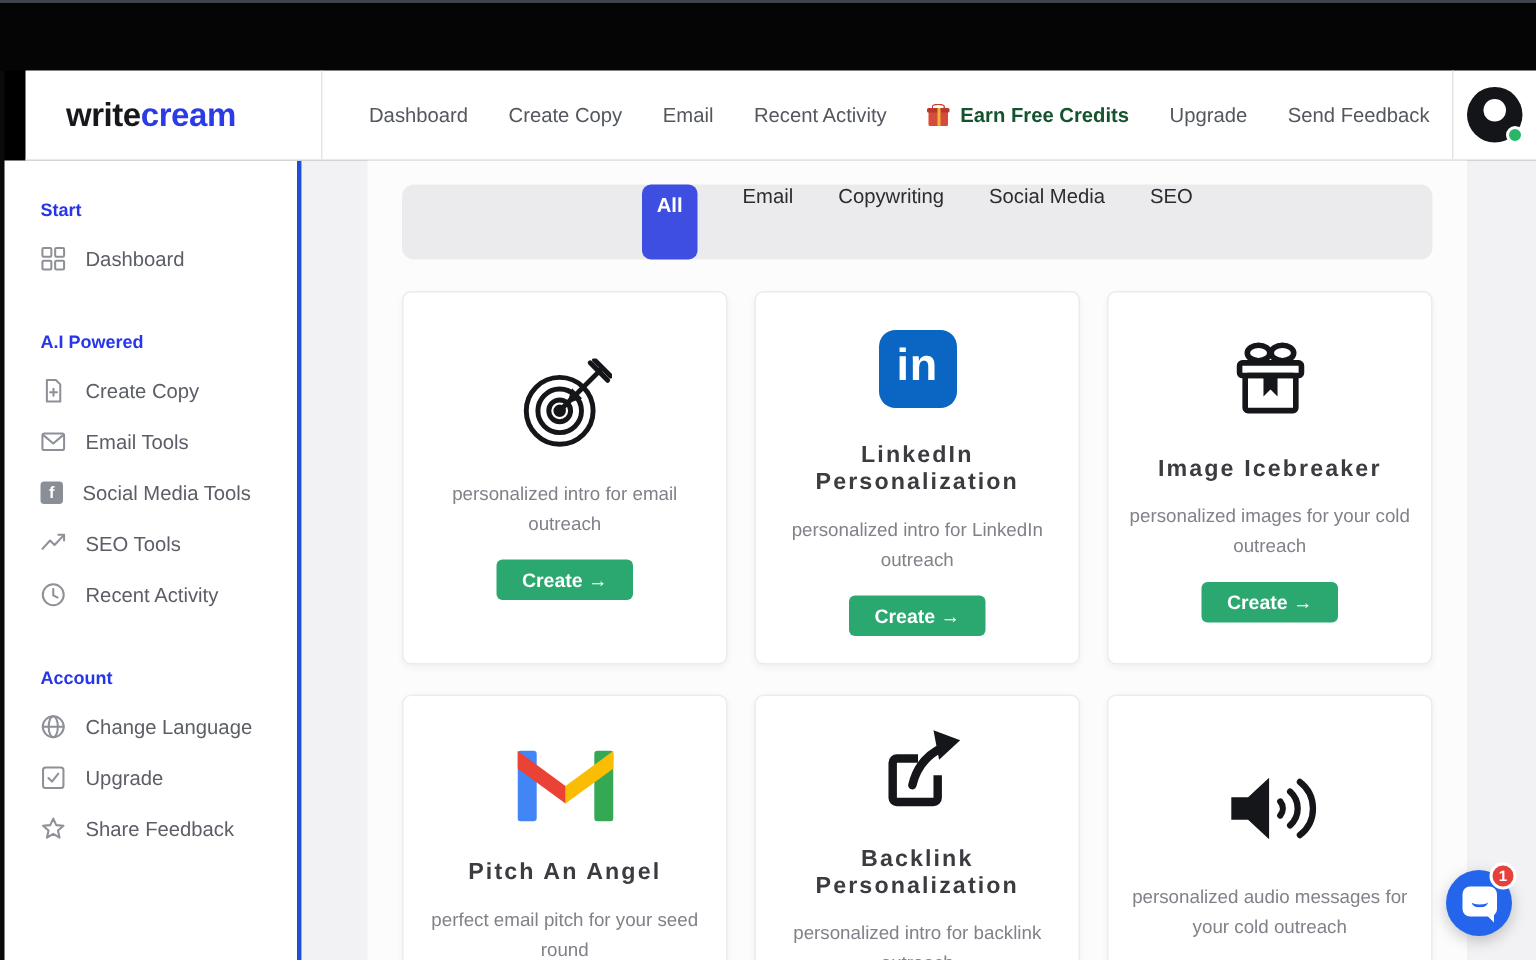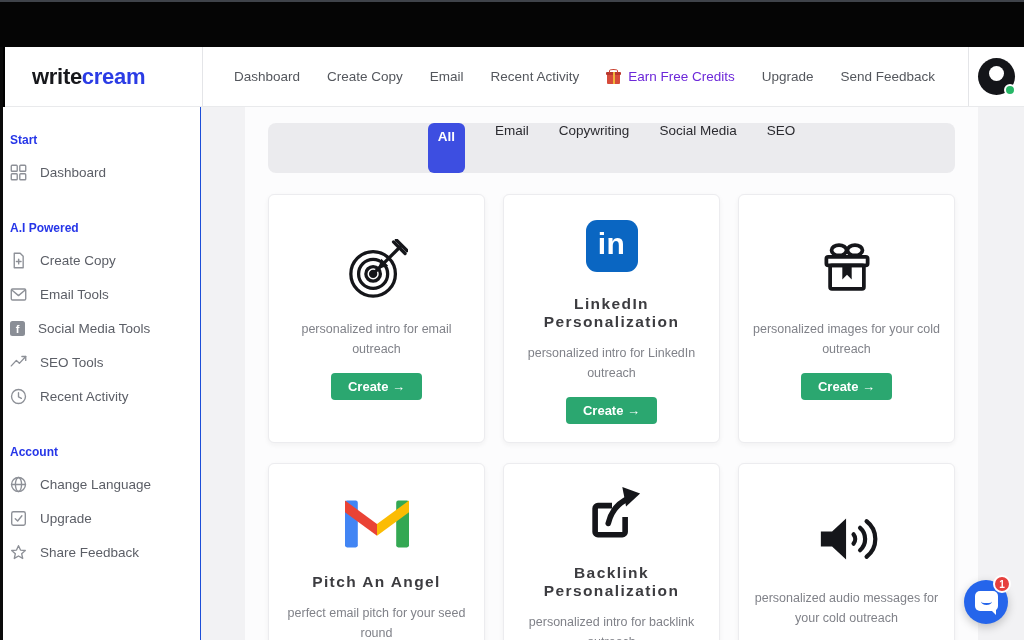--- a/index.html
+++ b/index.html
@@ -4,39 +4,39 @@
 <style>
   * { margin:0; padding:0; box-sizing:border-box; }
   html,body { width:1024px; height:640px; overflow:hidden; background:#000; }
   body { font-family:"Liberation Sans","DejaVu Sans",sans-serif; position:relative; }
 
   
   .topbar { position:absolute; top:0; left:0; width:1024px; height:47px; background:#050505; border-top:2px solid #3f434a; }
   .left-edge { position:absolute; top:47px; left:0; width:3px; bottom:0; background:#0a0a0a; }
 
   
-  .navbar { position:absolute; top:47px; left:5px; right:0; height:60px; background:#fff; border-bottom:1px solid #e9eaec; display:flex; align-items:stretch; z-index:5; }
+  .navbar { position:absolute; top:47px; left:17px; right:0; height:60px; background:#fff; border-bottom:1px solid #e9eaec; display:flex; align-items:stretch; z-index:5; }
   .logo-wrap { width:198px; display:flex; align-items:center; padding-left:27px; border-right:1px solid #e4e5e8; }
   .logo { font-size:22px; font-weight:800; letter-spacing:-0.3px; color:#17181c; }
   .logo .c2 { color:#2b3ce5; }
   .nav-links { display:flex; align-items:center; gap:27px; margin-left:31px; flex:1; }
   .nav-link { font-size:13.5px; color:#54575d; cursor:pointer; white-space:nowrap; display:flex; align-items:center; gap:7px; }
-  .nav-link.highlight { color:#6d28d9; font-weight:400; }
+  .nav-link.highlight { color:#14532d; font-weight:700; }
   .gift-mini { width:15px; height:15px; display:inline-block; position:relative; }
   .gift-mini .box { position:absolute; left:1px; top:5px; width:13px; height:10px; background:#d64b3a; border-radius:1px; }
   .gift-mini .lid { position:absolute; left:0; top:3px; width:15px; height:3px; background:#b8372d; border-radius:1px; }
   .gift-mini .ribbon { position:absolute; left:6.5px; top:3px; width:2.5px; height:12px; background:#f0b43c; }
   .gift-mini .bow { position:absolute; left:3px; top:0; width:9px; height:4px; border:1.5px solid #c8402f; border-radius:50% 50% 0 0; border-bottom:none; }
   .nav-right { display:flex; align-items:center; border-left:1px solid #e4e5e8; width:56px; justify-content:center; }
   .avatar { width:37px; height:37px; border-radius:50%; background:#141519; position:relative; cursor:pointer; }
   .avatar .head { position:absolute; left:11px; top:8px; width:15px; height:15px; border-radius:50%; background:#fff; }
   .avatar .dot { position:absolute; right:-1px; bottom:-1px; width:12px; height:12px; border-radius:50%; background:#27b767; border:2px solid #fff; }
 
   
-  .sidebar { position:absolute; top:107px; left:3px; width:198px; bottom:0; background:#fff; border-right:1px solid #1d4ed8; padding:26px 0 0 7px; }
+  .sidebar { position:absolute; top:107px; left:3px; width:198px; bottom:0; background:#fff; border-right:3px solid #1d4ed8; padding:26px 0 0 24px; }
   .side-heading { font-size:12px; font-weight:700; color:#2636e8; margin-bottom:16px; }
   .side-gap { height:24px; }
   .side-item { display:flex; align-items:center; gap:13px; margin-bottom:15px; height:19px; cursor:pointer; }
   .side-item span.lbl { font-size:13.5px; color:#5b5e66; }
   .side-item svg { flex:0 0 auto; }
   .sicon { stroke:#8d9097; fill:none; stroke-width:1.6; stroke-linecap:round; stroke-linejoin:round; }
   .fb-icon { width:15px; height:15px; background:#8a8e96; border-radius:2.5px; color:#fff; font-size:11px; font-weight:700; display:flex; align-items:flex-end; justify-content:center; line-height:14px; }
 
   
   .main { position:absolute; top:107px; left:201px; right:0; bottom:0; background:#f2f2f4; }
@@ -232,20 +232,21 @@
       <div class="card">
         <div class="icon-box">
           <svg width="60" height="60" viewBox="0 0 64 64" fill="none" stroke="#15161a" stroke-width="4" stroke-linejoin="round">
             <rect x="14" y="27" width="36" height="25" rx="2"></rect>
             <rect x="10" y="18" width="44" height="9" rx="2"></rect>
             <polygon points="27,27 37,27 37,42 32,37 27,42" fill="#15161a" stroke="none"></polygon>
             <ellipse cx="23.5" cy="11" rx="8" ry="5.5"></ellipse>
               <ellipse cx="40.5" cy="11" rx="8" ry="5.5"></ellipse>
           </svg>
         </div>
+        <h3>Image Icebreaker</h3>
         <p>personalized images for your cold outreach</p>
         <button class="create-btn">Create →</button>
       </div>
 
       <div class="card">
         <div class="icon-box">
           <svg width="64" height="48" viewBox="0 0 60 44">
             <rect x="0" y="0" width="12" height="44" rx="2" fill="#4285F4"></rect>
             <rect x="48" y="0" width="12" height="44" rx="2" fill="#34A853"></rect>
             <polygon points="60,0 30,22 30,33 60,11" fill="#FBBC04"></polygon>

